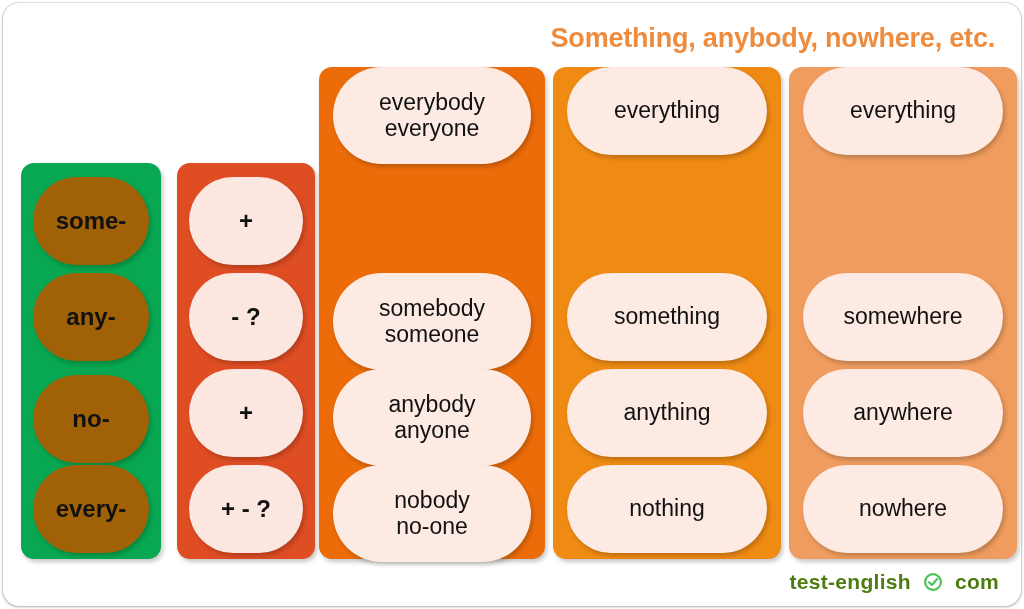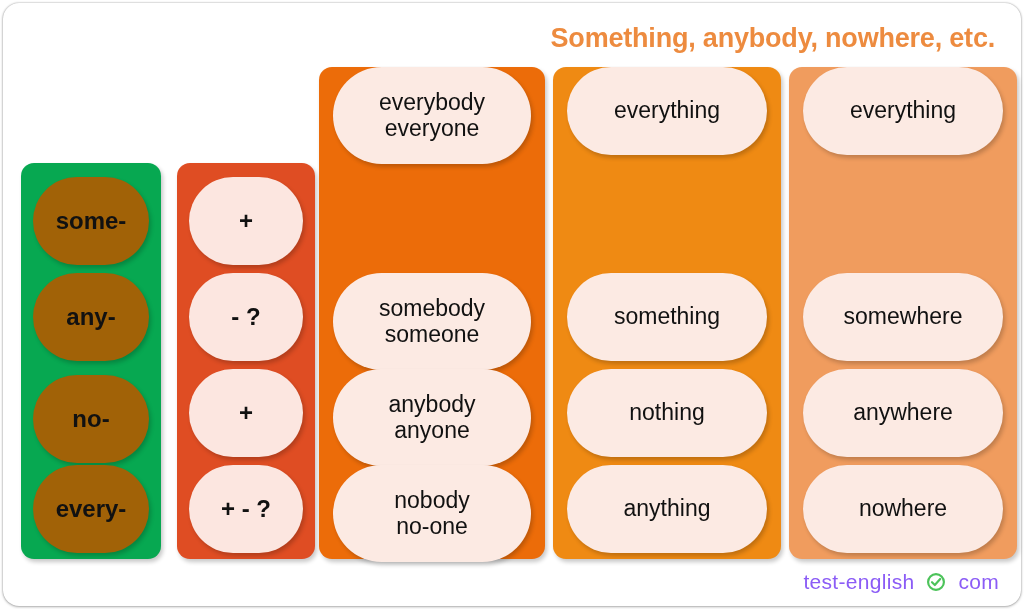--- a/index.html
+++ b/index.html
@@ -140,22 +140,22 @@
 
   
   .logo {
     position: absolute;
     right: 22px;
     bottom: 12px;
     display: flex;
     align-items: center;
     gap: 10px;
     font-size: 21px;
-    font-weight: normal;
-    color: #8b5cf6;
+    font-weight: bold;
+    color: #4d7c0f;
     letter-spacing: 0.3px;
   }
   .logo-check {
     display: inline-block;
     width: 20px;
     height: 20px;
     margin: 0 2px;
   }
 </style>
 </head>
@@ -221,24 +221,24 @@
 
     <div class="col col-thing col-words">
       <div class="col-head">
         <span class="suffix">-thing</span>
         <span class="meaning">(things)</span>
       </div>
       <div class="pill">
         <span class="pill-line">something</span>
       </div>
       <div class="pill">
+        <span class="pill-line">anything</span>
+      </div>
+      <div class="pill">
         <span class="pill-line">nothing</span>
-      </div>
-      <div class="pill">
-        <span class="pill-line">anything</span>
       </div>
       <div class="pill">
         <span class="pill-line">everything</span>
       </div>
     </div>
 
     <div class="col col-where col-words">
       <div class="col-head">
         <span class="suffix">-where</span>
         <span class="meaning">(places)</span>

